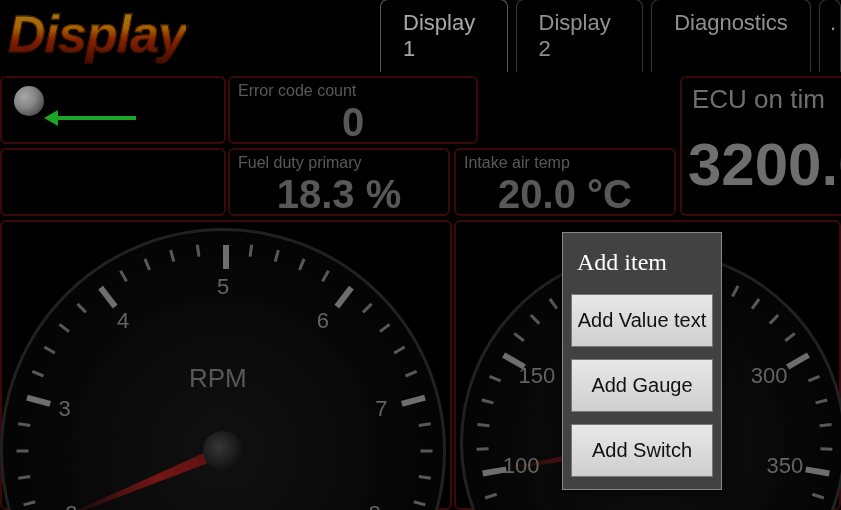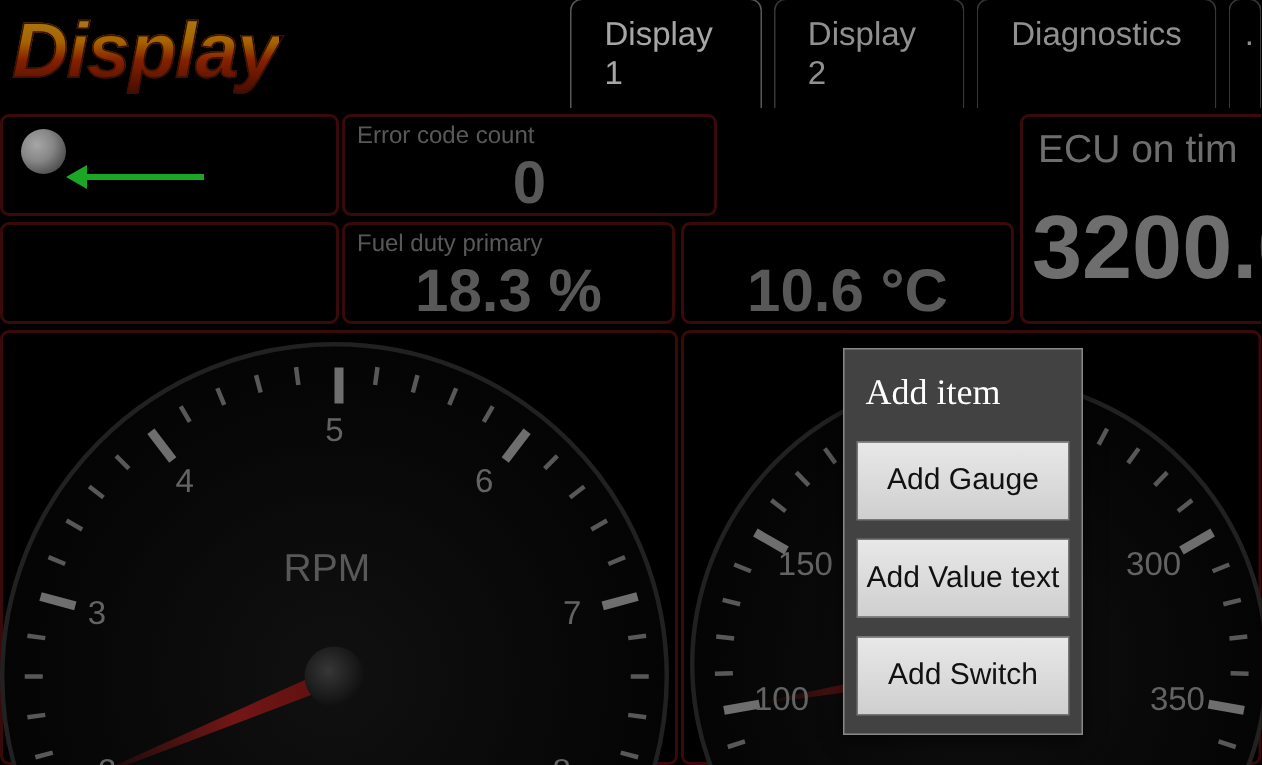--- a/index.html
+++ b/index.html
@@ -244,21 +244,22 @@
 
   <div class="cell-border" style="left:228px; top:4px; width:250px; height:68px;">
     <div class="cell-label">Error code count</div>
     <div class="cell-value">0</div>
   </div>
   <div class="cell-border" style="left:228px; top:76px; width:222px; height:68px;">
     <div class="cell-label">Fuel duty primary</div>
     <div class="cell-value">18.3 %</div>
   </div>
   <div class="cell-border" style="left:454px; top:76px; width:222px; height:68px;">
-    <div class="cell-value">10.6 °C</div>
+    <div class="cell-label">Intake air temp</div>
+    <div class="cell-value">20.0 °C</div>
   </div>
   <div class="cell-border" style="left:680px; top:4px; width:161px; height:140px; border-right:none; border-radius:6px 0 0 6px;">
     <div class="big-cell-label" style="position:absolute;top:6px;left:10px;">ECU on tim</div>
     <div class="big-cell-value" style="position:absolute;top:52px;left:6px;white-space:nowrap;">3200.0</div>
   </div>
 </div>
 
 <div class="switch-ball"></div>
 <div class="green-arrow"></div>
 
@@ -347,16 +348,16 @@
     <div class="tick major" style="transform: translate(173.326px, 30.5621px) rotate(460deg);"></div>
     <div class="gnum" style="left: 321.964px; top: 213.269px;">350</div>
     <div class="tick minor" style="transform: translate(169.288px, 55.005px) rotate(468deg);"></div>
     <div class="hub"></div>
   </div>
 
 <div class="dim-overlay"></div>
 
 <div class="dialog" style="left:562px; top:232px; width:158px;">
   <div class="dialog-title">Add item</div>
+  <div class="dialog-btn"><span>Add Value text</span></div>
   <div class="dialog-btn"><span>Add Gauge</span></div>
-  <div class="dialog-btn"><span>Add Value text</span></div>
   <div class="dialog-btn"><span>Add Switch</span></div>
 </div>
 
 </body></html>

